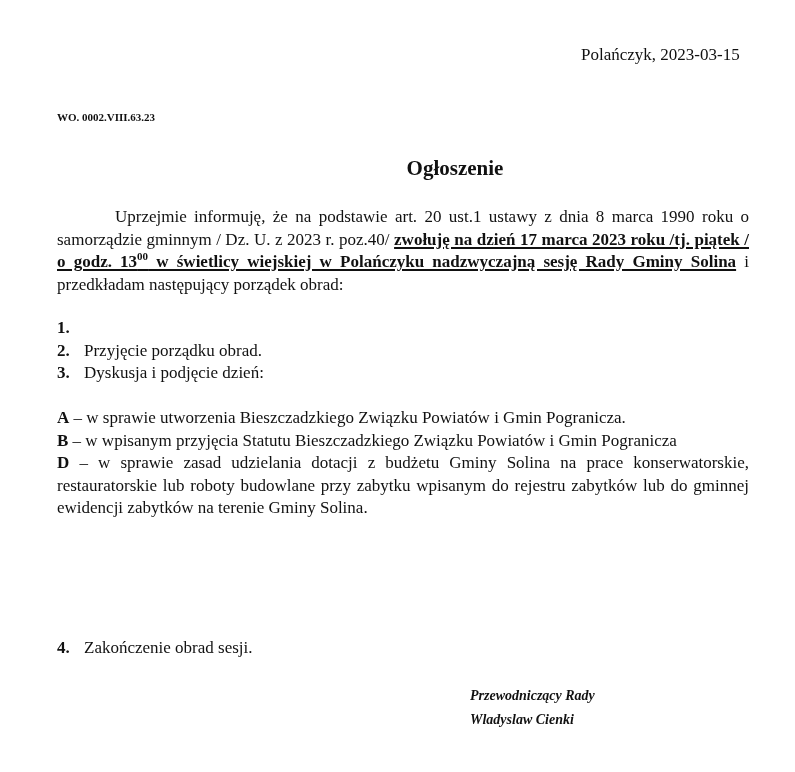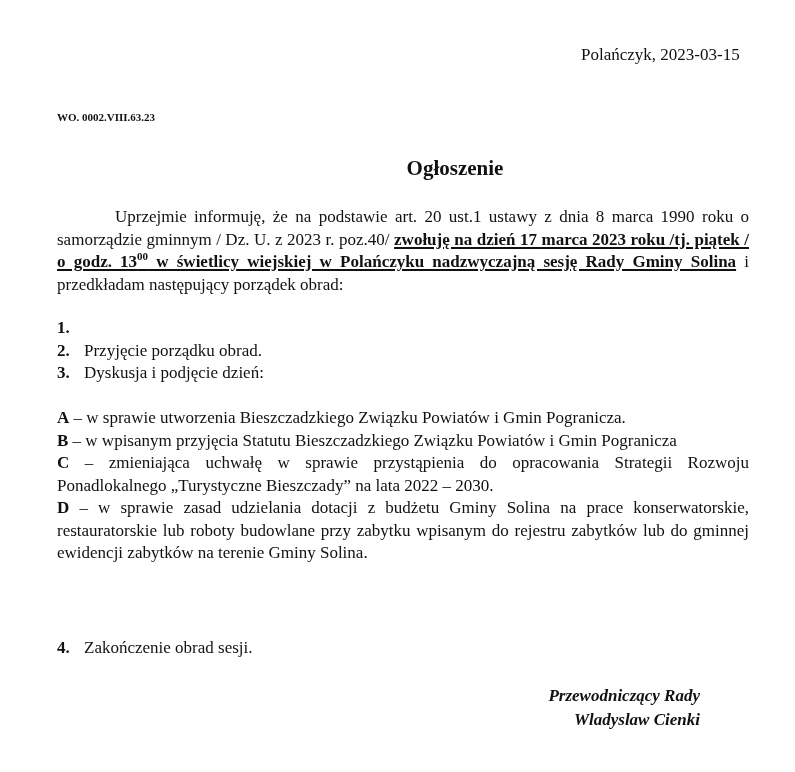--- a/index.html
+++ b/index.html
@@ -91,25 +91,25 @@
     .agenda-end {
       left: 57px;
       top: 637px;
       line-height: 22.5px;
     }
 
     .signature {
       left: 470px;
       width: 230px;
       top: 684px;
-      text-align: right;
+      text-align: left;
       font-weight: bold;
       font-style: italic;
       line-height: 24px;
-      font-size: 17px;
+      font-size: 14px;
     }
   </style>
 </head>
 <body>
 
 <div class="abs date">Polańczyk, 2023-03-15</div>
 
 <div class="abs ref">WO. 0002.VIII.63.23</div>
 
 <div class="abs title">Ogłoszenie</div>
@@ -126,21 +126,20 @@
   </div>
   <div class="agenda-item">
     <span class="num">3.</span>
     <span>Dyskusja i podjęcie dzień:</span>
   </div>
 </div>
 
 <div class="abs resolutions">
   <div class="res"><span class="letter">A</span><span> – w sprawie utworzenia Bieszczadzkiego Związku Powiatów i Gmin Pogranicza.</span></div>
   <div class="res"><span class="letter">B</span><span> – w wpisanym przyjęcia Statutu Bieszczadzkiego Związku Powiatów i Gmin Pogranicza</span></div>
-  <div class="res"><span class="letter">C</span><span> –  zmieniająca uchwałę w sprawie przystąpienia do opracowania Strategii Rozwoju Ponadlokalnego „Turystyczne Bieszczady” na lata 2022 – 2030.</span></div>
   <div class="res"><span class="letter">D</span><span> – w sprawie zasad udzielania dotacji z budżetu Gminy Solina na prace konserwatorskie, restauratorskie lub roboty budowlane przy zabytku wpisanym do rejestru zabytków lub do gminnej ewidencji zabytków na terenie Gminy Solina.</span></div>
 </div>
 
 <div class="abs agenda agenda-end">
   <div class="agenda-item">
     <span class="num">4.</span>
     <span>Zakończenie obrad sesji.</span>
   </div>
 </div>
 

